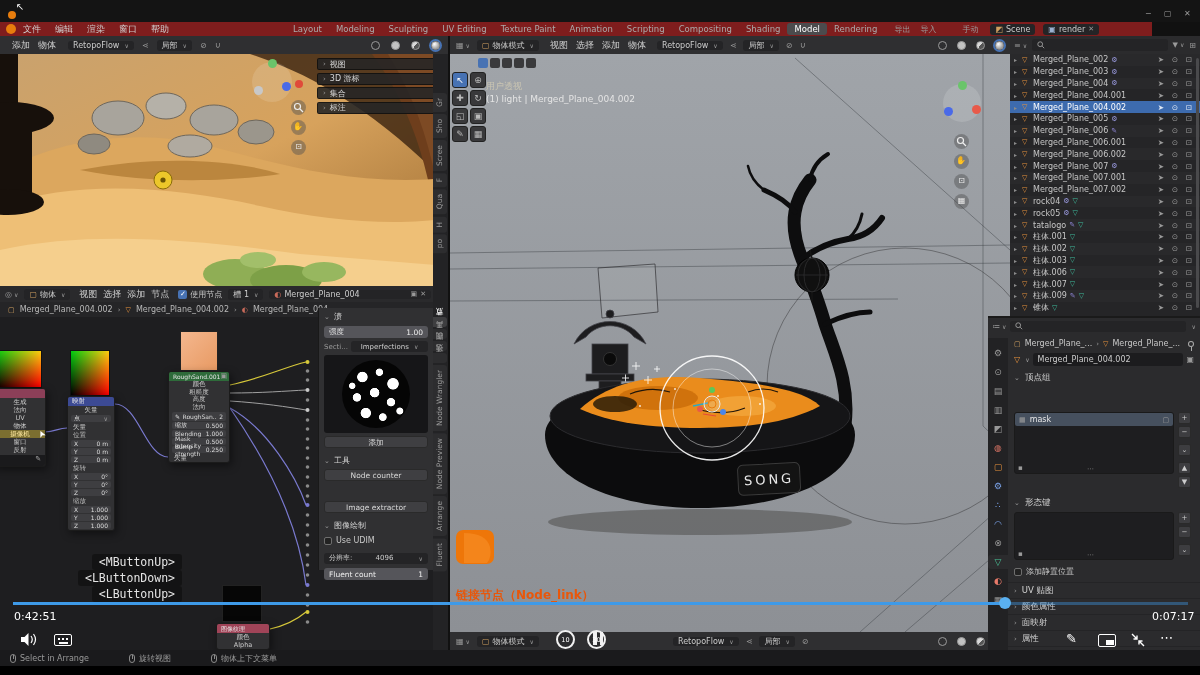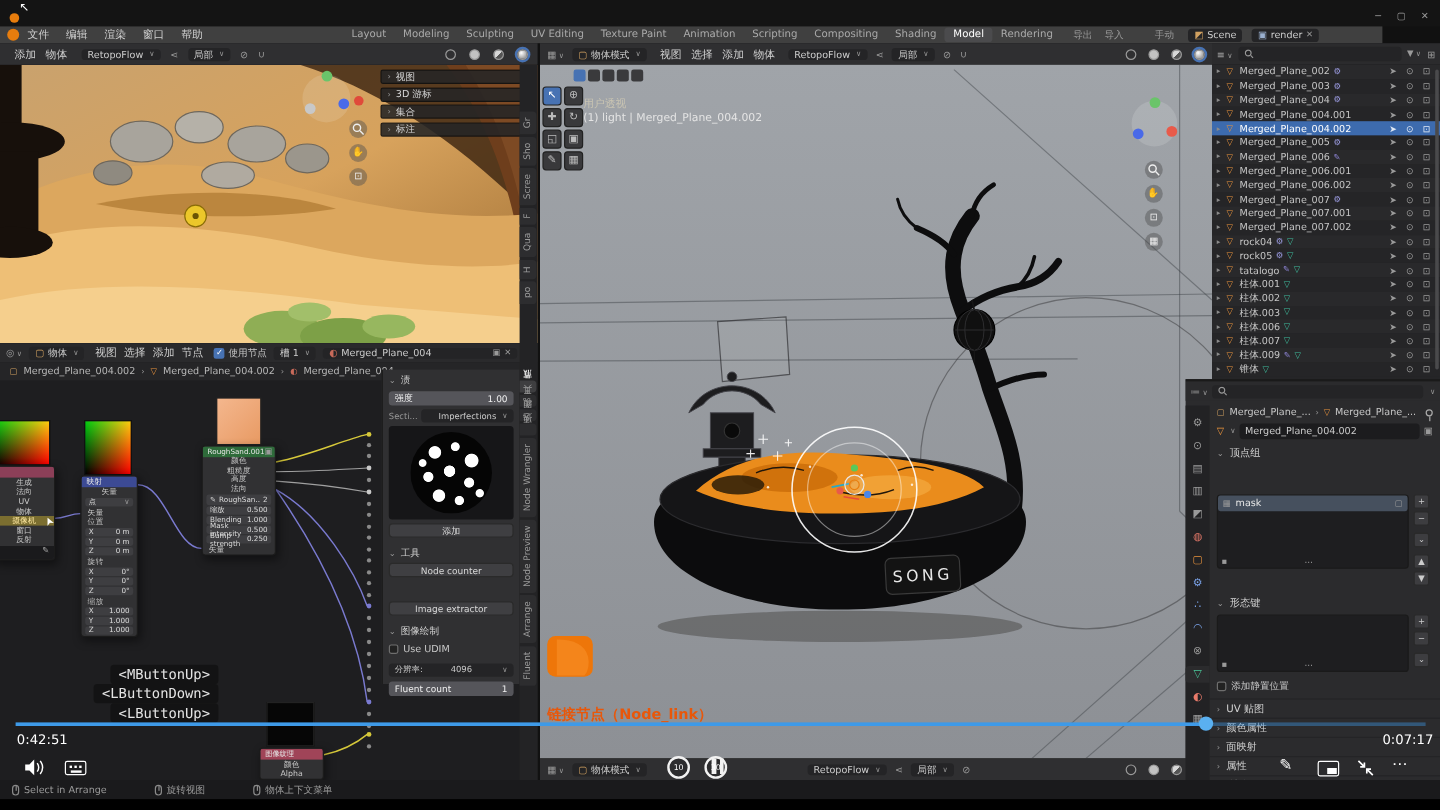--- a/index.html
+++ b/index.html
@@ -87,21 +87,21 @@
 <div class="screen">
 
   <div class="ab hdr" style="left:0;top:0;width:1200px;height:22px;background:#141414">
     <span class="ab wh t10" style="left:16px;top:1px">↖</span>
     <span class="ab" style="left:8px;top:11px;width:8px;height:8px;border-radius:50%;background:#e87d0d"></span>
     <span class="ab t8 dim" style="left:1146px;top:9px">─</span>
     <span class="ab t8 dim" style="left:1164px;top:9px">▢</span>
     <span class="ab t8 dim" style="left:1184px;top:9px">✕</span>
   </div>
 
-  <div class="ab row" style="left:0;top:22px;width:1152px;height:14px;background:#404040">
+  <div class="ab row" style="left:0;top:22px;width:1152px;height:14px;background:#7f1d1d">
     <span style="width:10px;height:10px;border-radius:50%;background:#e87d0d;margin-left:6px"></span>
     <div class="row">
         <span class="menu-item"><i>文件</i></span>
         <span class="menu-item"><i>编辑</i></span>
         <span class="menu-item"><i>渲染</i></span>
         <span class="menu-item"><i>窗口</i></span>
         <span class="menu-item"><i>帮助</i></span>
       </div>
     <div class="row" style="margin-left:110px">
         <span class="ws"><i>Layout</i></span>
@@ -491,21 +491,21 @@
       <div class="sec">
           <i class="t7 dim">⌄</i>
           <i>渍</i>
         </div>
       <div class="sb-slider" style="margin-top:4px">
           <i>强度</i>
           <i>1.00</i>
         </div>
       <div class="row" style="margin-top:3px;gap:3px">
         <span class="t7 dim">Secti...</span>
-        <span class="pill t7" style="flex:1;height:11px;justify-content:flex-end">
+        <span class="pill t7" style="flex:1;height:11px;justify-content:center">
             <i>Imperfections</i>
             <i class="chev">∨</i>
           </span>
       </div>
       <div style="margin-top:3px;height:78px;background:#161618;border-radius:3px;display:flex;align-items:center;justify-content:center">
         <div class="imperf" style="width:68px;height:68px"></div>
       </div>
       <div class="sb-btn" style="margin-top:3px">添加</div>
       <div class="sec" style="margin-top:7px">
           <i class="t7 dim">⌄</i>

